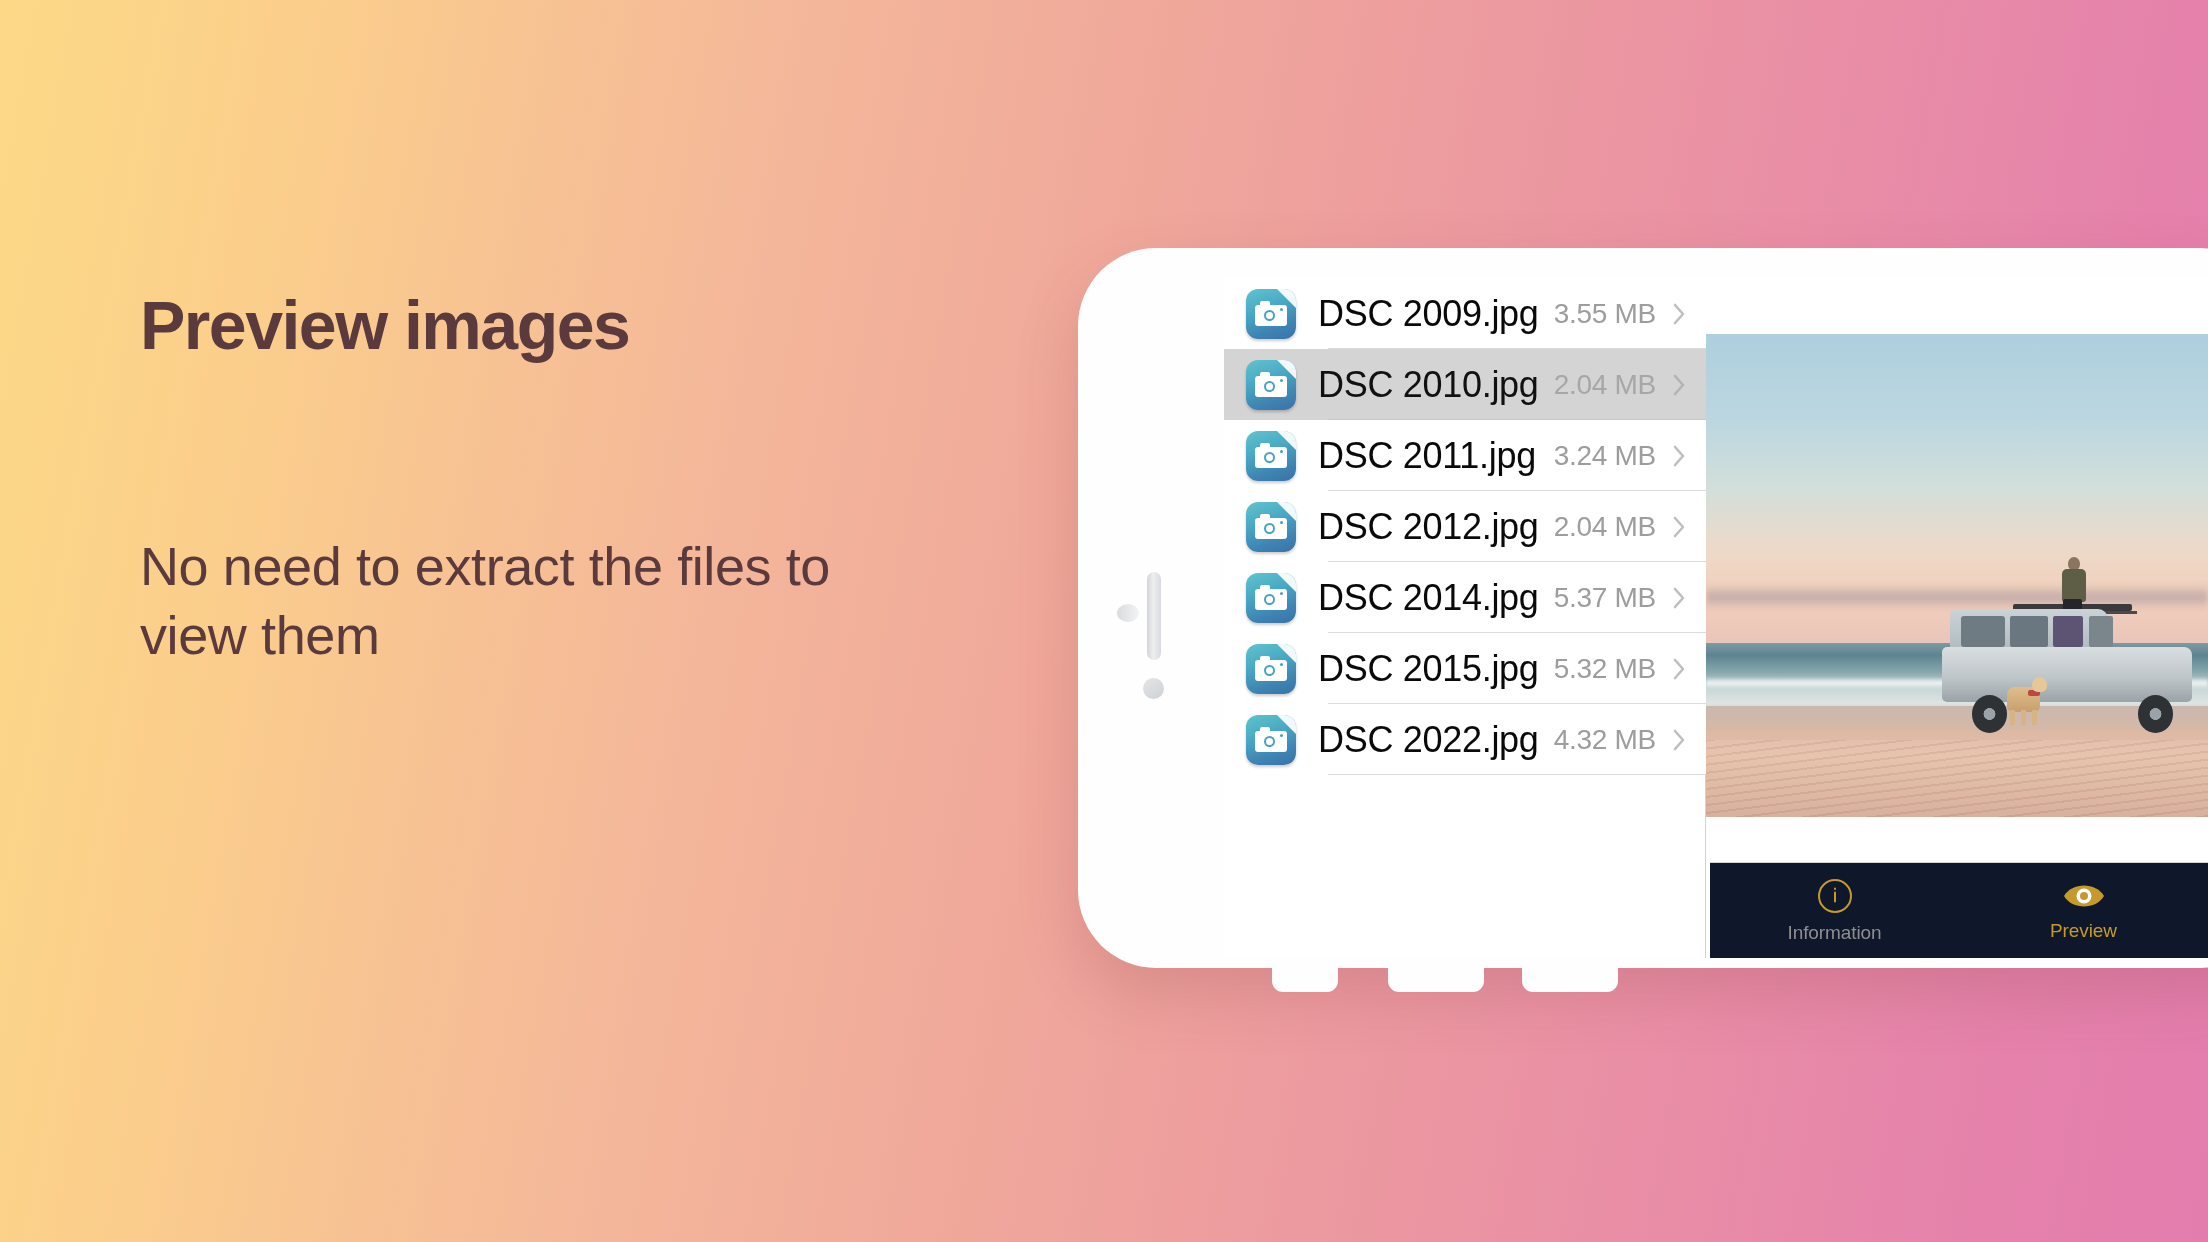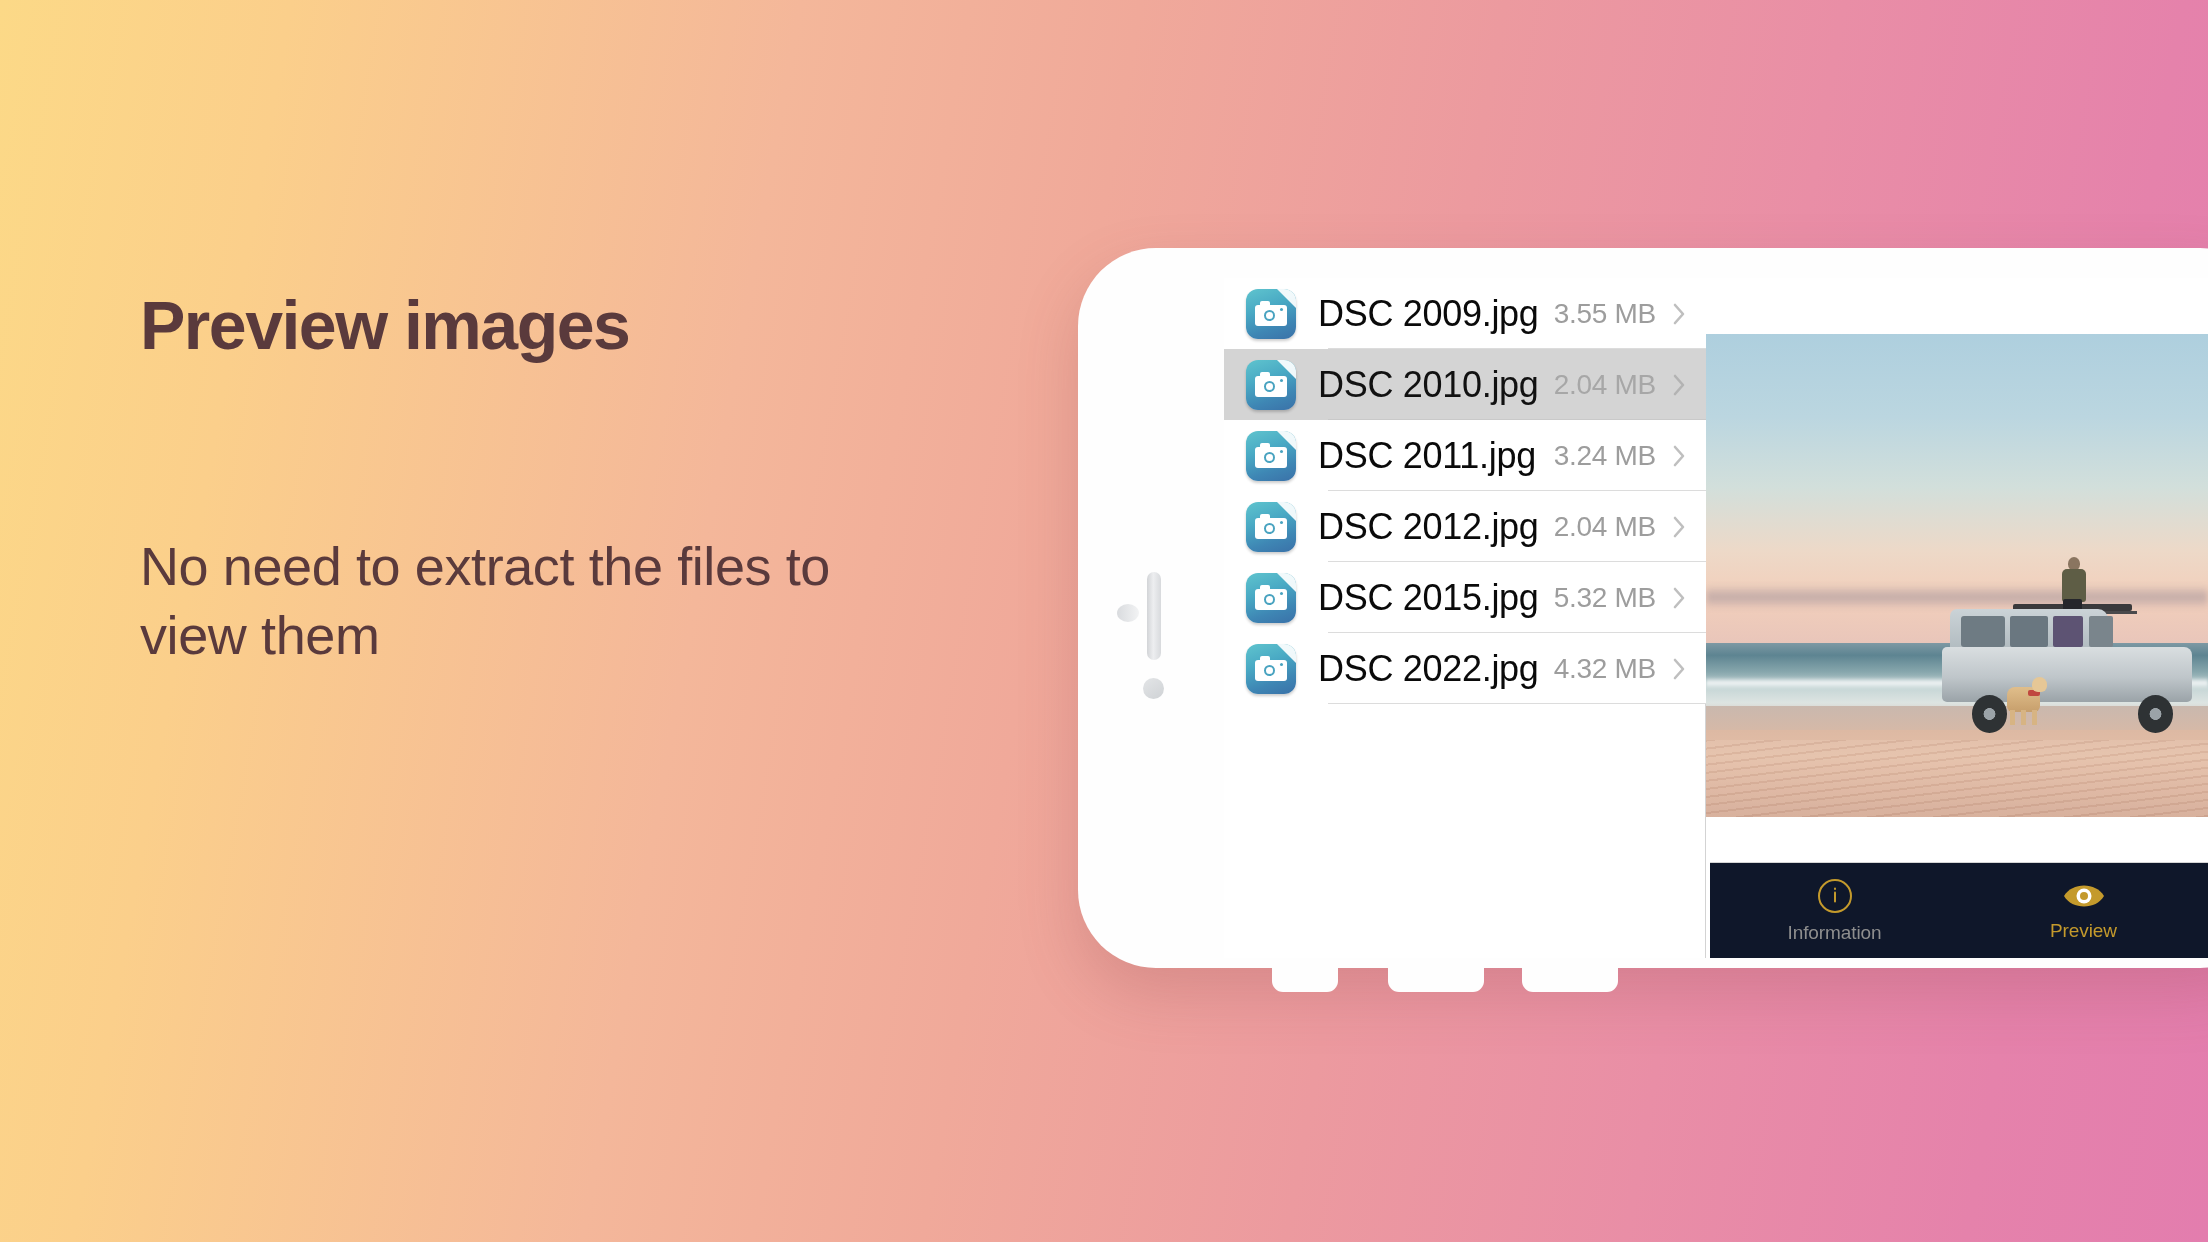--- a/index.html
+++ b/index.html
@@ -319,20 +319,35 @@
             <span class="dot"></span>
         </span>
         <span class="fname">DSC 2012.jpg</span>
         <span class="fsize">2.04 MB</span>
         <svg class="disclose" viewBox="0 0 14 24">
           <polyline points="3,3 11,12 3,21" fill="none" stroke="#BFBFBF" stroke-width="2.6" stroke-linecap="round" stroke-linejoin="round"></polyline>
         </svg>
         <span class="sep"></span>
       </div>
 
+      <div class="row">
+        <span class="ficon">
+          <span class="fold"></span>
+            <span class="bump"></span>
+            <span class="cam"></span>
+          <span class="lens"></span>
+            <span class="dot"></span>
+        </span>
+        <span class="fname">DSC 2014.jpg</span>
+        <span class="fsize">5.37 MB</span>
+        <svg class="disclose" viewBox="0 0 14 24">
+          <polyline points="3,3 11,12 3,21" fill="none" stroke="#BFBFBF" stroke-width="2.6" stroke-linecap="round" stroke-linejoin="round"></polyline>
+        </svg>
+        <span class="sep"></span>
+      </div>
 
       <div class="row">
         <span class="ficon">
           <span class="fold"></span>
             <span class="bump"></span>
             <span class="cam"></span>
           <span class="lens"></span>
             <span class="dot"></span>
         </span>
         <span class="fname">DSC 2015.jpg</span>

